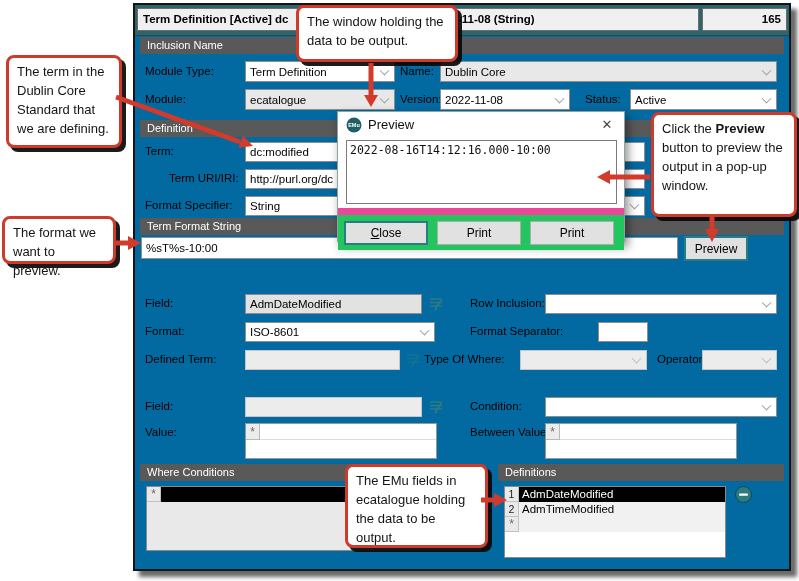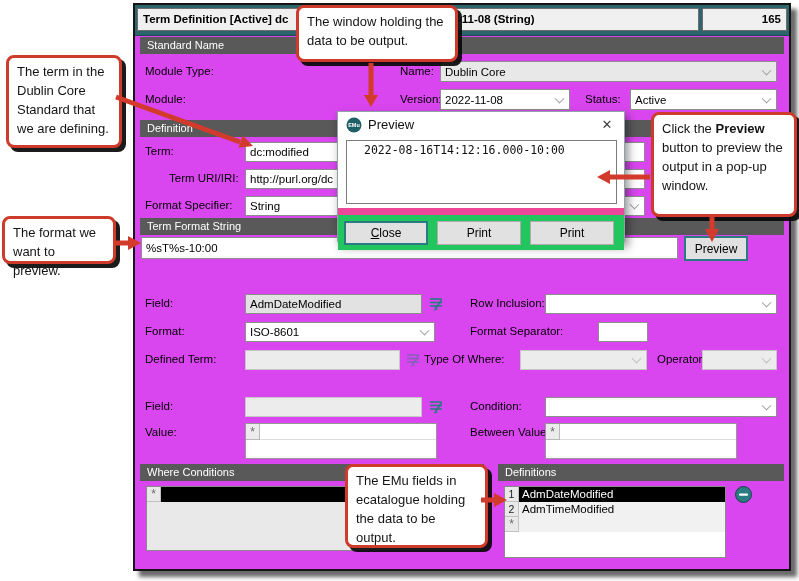--- a/index.html
+++ b/index.html
@@ -1,19 +1,19 @@
 <!DOCTYPE html>
 <html><head>
 <meta charset="utf-8">
 <style>
   html,body{margin:0;padding:0;background:#fff;}
   .canvas{position:relative;width:799px;height:581px;background:#fff;overflow:hidden;
           font-family:"Liberation Sans",sans-serif;}
   
-  .window{position:absolute;left:133px;top:3px;width:658px;height:568px;background:#d946ef;
+  .window{position:absolute;left:133px;top:3px;width:658px;height:568px;background:#0369a1;
           border:2px solid #141414;box-sizing:border-box;
           box-shadow:6px 6px 4px rgba(70,70,70,.8);}
   .titlebar{position:absolute;left:0;top:0;width:654px;height:30px;background:#2c656b;
             border-bottom:1px solid #1d4a50;}
   .tpanel{position:absolute;background:#f0f0f0;border:1px solid #6e6e6e;box-sizing:border-box;
           font-size:11.5px;font-weight:bold;color:#000;line-height:21px;white-space:nowrap;overflow:hidden;}
   .hdr{position:absolute;height:17px;background:#595959;color:#fff;font-size:11px;line-height:17px;
        padding-left:7px;box-sizing:border-box;white-space:nowrap;}
   .lbl{position:absolute;font-size:11.5px;color:#000;white-space:nowrap;}
   .inp,.sel{position:absolute;background:#fff;border:1px solid #8d8d8d;box-sizing:border-box;
@@ -49,21 +49,21 @@
   .ufl::first-letter{text-decoration:underline;}
   
   .dialog{position:absolute;left:337px;top:111px;width:288px;height:131px;background:#fff;
           border:1px solid #8fa2a6;box-sizing:border-box;z-index:20;
           box-shadow:3px 5px 9px rgba(0,0,0,.45);}
   .dlg-title{position:absolute;left:30px;top:5px;font-size:13px;color:#111;}
   .dlg-x{position:absolute;right:8px;top:4px;width:18px;height:18px;font-size:13px;color:#444;
          text-align:center;line-height:18px;}
   .dlg-text{position:absolute;left:8px;top:28px;width:271px;height:64px;border:1px solid #7a7a7a;
             box-sizing:border-box;font-family:"DejaVu Sans Mono",monospace;font-size:11.5px;color:#111;
-            padding:2px 17px;white-space:nowrap;overflow:hidden;}
+            padding:2px 3px;white-space:nowrap;overflow:hidden;}
   .dlg-btnrow{position:absolute;left:0;top:96px;width:100%;height:35px;background:#22c55e;
               border-top:7px solid #ec4899;}
   
   .callout{position:absolute;background:#fff;border:3px solid #cf3b2b;border-radius:8px;
            box-shadow:4px 4px 0 rgba(8,8,8,.92);font-size:13px;line-height:1.45;color:#141414;
            padding:5px 8px;box-sizing:border-box;z-index:30;}
   .arrows{position:absolute;left:0;top:0;z-index:40;pointer-events:none;}
 </style>
 </head>
 <body>
@@ -73,28 +73,36 @@
   <div class="window">
 
     <div class="titlebar">
       <div class="tpanel" style="left:2px;top:3px;width:562px;height:23px;">
         <span style="position:absolute;left:5px;">Term Definition [Active] dc</span>
         <span style="position:absolute;left:320px;">-11-08 (String)</span>
       </div>
       <div class="tpanel" style="left:567px;top:3px;width:85px;height:23px;text-align:right;padding-right:5px;">165</div>
     </div>
 
-    <div class="hdr" style="left:5px;top:32px;width:644px;">Standard Name</div>
+    <div class="hdr" style="left:5px;top:32px;width:644px;">Inclusion Name</div>
     <div class="lbl" style="left:10px;top:60px;">Module Type:</div>
+    <div class="sel" style="left:110px;top:56px;width:150px;height:21px;">
+      <span>Term Definition</span>
+        <span class="chev"></span>
+    </div>
     <div class="lbl" style="left:265px;top:60px;">Name:</div>
     <div class="sel graybg" style="left:305px;top:56px;width:337px;height:21px;">
       <span>Dublin Core</span>
         <span class="chev"></span>
     </div>
     <div class="lbl" style="left:10px;top:88px;">Module:</div>
+    <div class="sel graybg" style="left:110px;top:84px;width:150px;height:21px;">
+      <span>ecatalogue</span>
+        <span class="chev"></span>
+    </div>
     <div class="lbl" style="left:265px;top:88px;">Version:</div>
     <div class="sel" style="left:305px;top:84px;width:130px;height:21px;">
       <span>2022-11-08</span>
         <span class="chev"></span>
     </div>
     <div class="lbl" style="left:450px;top:88px;">Status:</div>
     <div class="sel" style="left:495px;top:84px;width:147px;height:21px;">
       <span>Active</span>
         <span class="chev"></span>
     </div>

